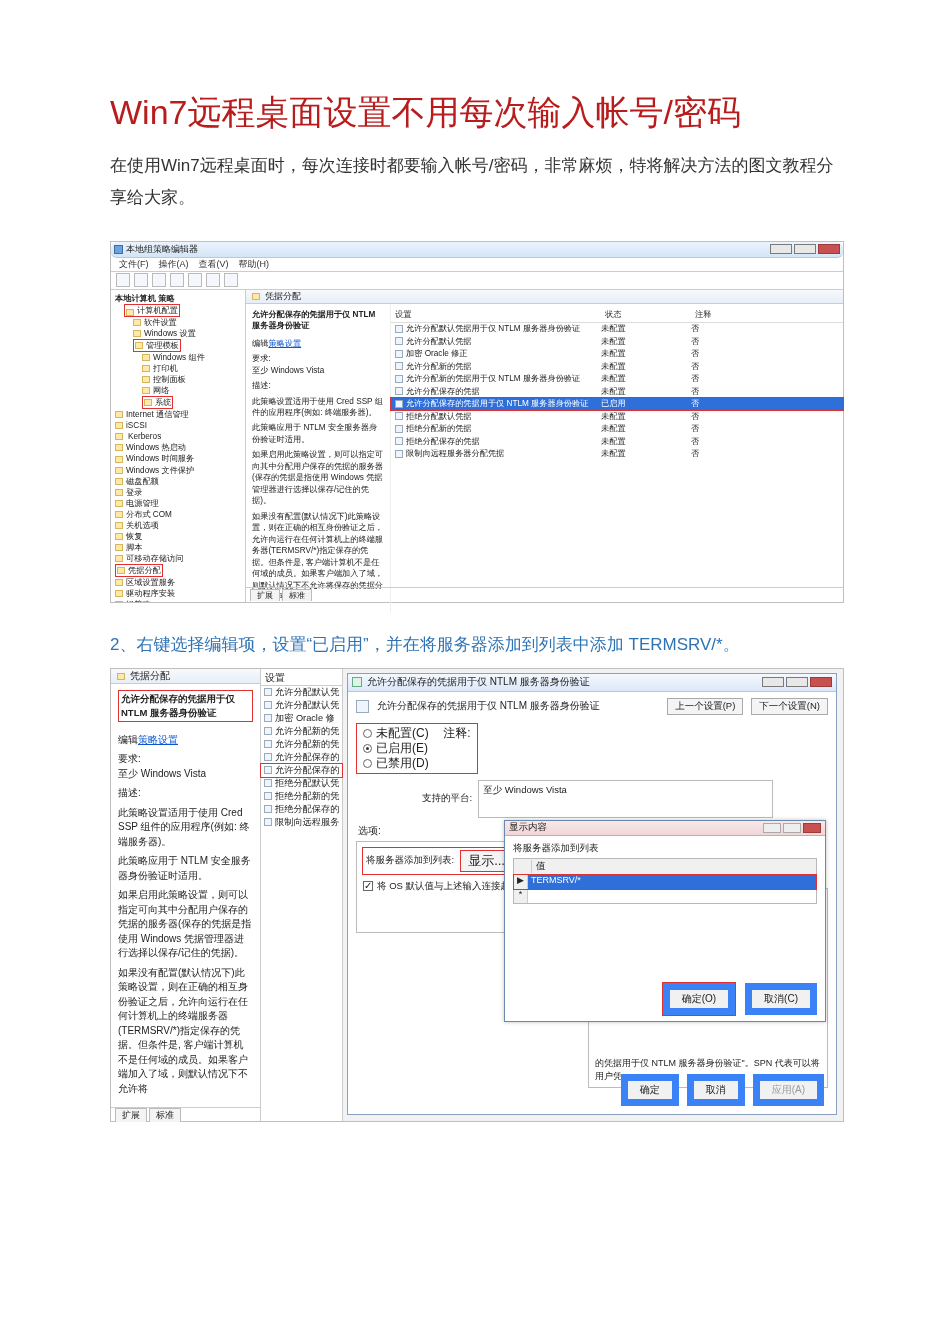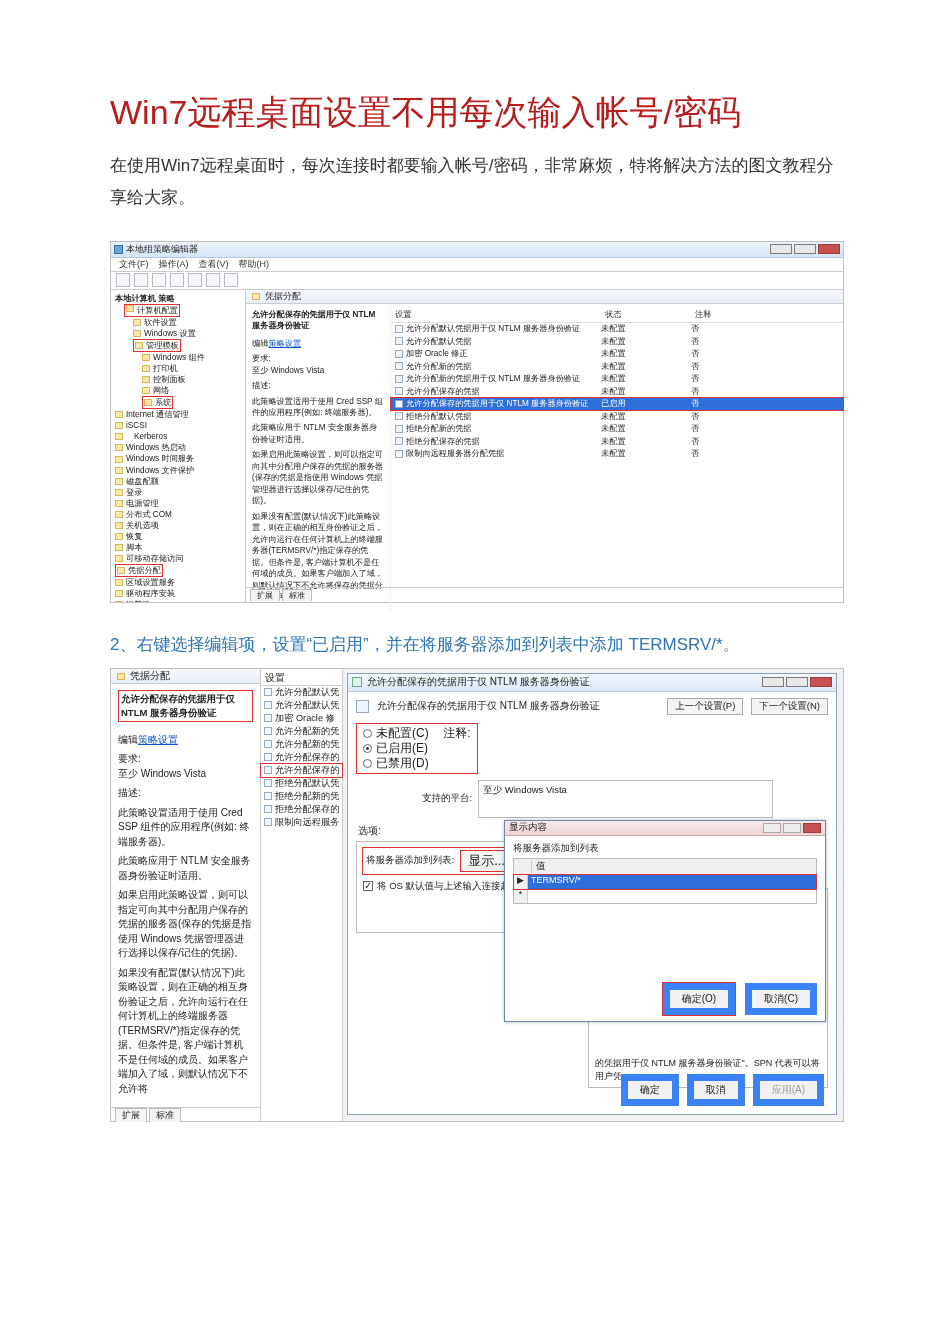--- a/index.html
+++ b/index.html
@@ -41,20 +41,21 @@
   }
 
   
   .s1 { height: 362px; }
   .win-title {
     height: 16px;
     background: linear-gradient(#ebf3fc,#d4e5f7);
     border-bottom: 1px solid #b6c9e0;
     display:flex; align-items:center; justify-content:space-between;
     padding: 0 3px;
+    border-radius: 6px;
   }
   .win-title-left { display:flex; align-items:center; gap:3px; }
   .win-icon { width:9px; height:9px; background:#6aa3e0; border:1px solid #3a6ea5; }
   .win-btns { display:flex; gap:2px; }
   .win-btn { width:22px; height:10px; border:1px solid #7a7a7a; background:#e8e8e8; }
   .win-btn.close { background:#c75050; border-color:#9e3a3a; }
   .menu-bar {
     height:14px; border-bottom:1px solid #ccc;
     display:flex; align-items:center; gap:10px; padding:0 8px;
     color:#333;
@@ -213,21 +214,21 @@
       <span class="tbtn"></span>
       <span class="tbtn"></span>
       <span class="tbtn"></span>
       <span class="tbtn"></span>
     </div>
     <div class="s1-body">
       <div class="tree-pane">
         <div class="tree-item tree-root">本地计算机 策略</div>
         <div id="tree-items">
             <div class="tree-item indent1">
-              <span class="redbox" style="display: inline-flex; align-items: flex-start; gap: 3px;">
+              <span class="redbox" style="display: inline-flex; align-items: flex-end; gap: 3px;">
                 <span class="folder"></span>
                 <span>计算机配置</span>
               </span>
             </div>
             <div class="tree-item indent2">
               <span style="display: inline-flex; align-items: center; gap: 3px;">
                 <span class="folder"></span>
                 <span>软件设置</span>
               </span>
             </div>
@@ -279,21 +280,21 @@
                 <span>Internet 通信管理</span>
               </span>
             </div>
             <div class="tree-item indent4">
               <span style="display: inline-flex; align-items: center; gap: 3px;">
                 <span class="folder"></span>
                 <span>iSCSI</span>
               </span>
             </div>
             <div class="tree-item indent4">
-              <span style="display: inline-flex; align-items: center; gap: 11px;">
+              <span style="display: inline-flex; align-items: center; gap: 5px;">
                 <span class="folder"></span>
                 <span>Kerberos</span>
               </span>
             </div>
             <div class="tree-item indent4">
               <span style="display: inline-flex; align-items: center; gap: 3px;">
                 <span class="folder"></span>
                 <span>Windows 热启动</span>
               </span>
             </div>

